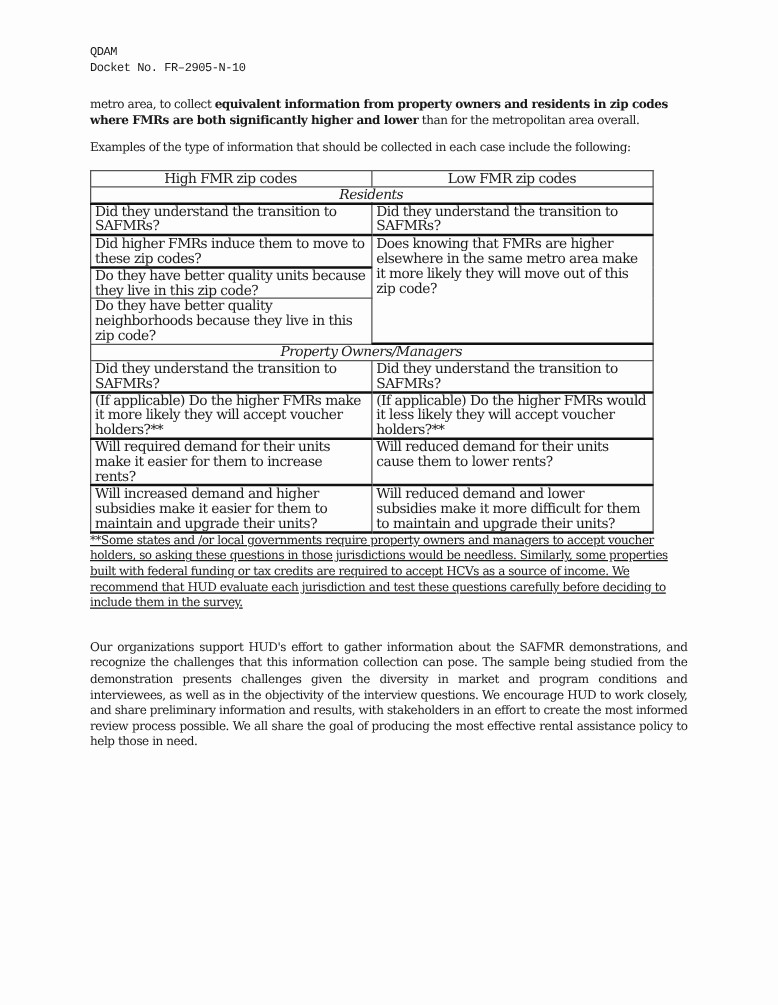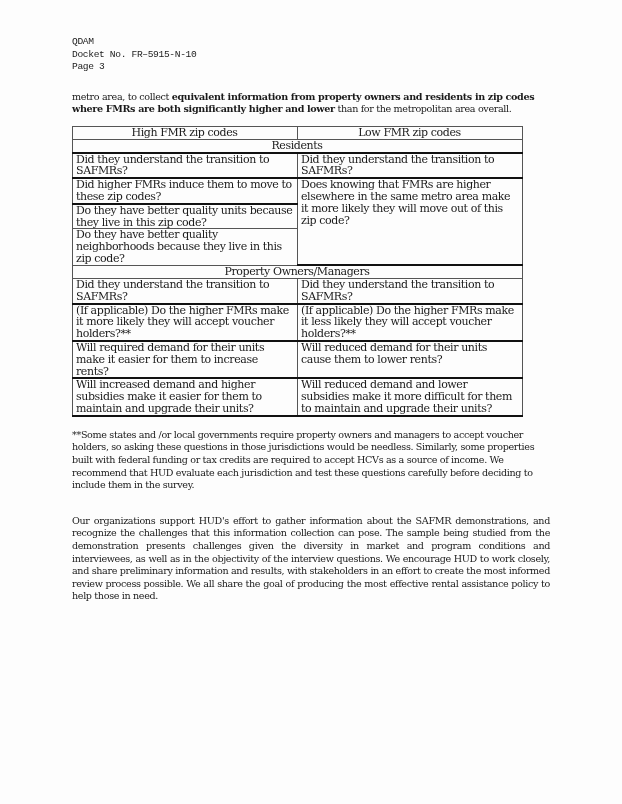--- a/index.html
+++ b/index.html
@@ -41,40 +41,40 @@
     letter-spacing: -0.4px;
     table-layout: fixed;
   }
   table.q td, table.q th {
     border: 1px solid #555;
     padding: 0 4px 0 3px;
     vertical-align: top;
     font-weight: normal;
   }
   table.q th { text-align: center; }
-  table.q td.section { text-align: center; }
+  table.q td.section { text-align: center; font-style: italic; }
   table.q tr.thick-bottom td { border-bottom: 2px solid #111; }
   table.q col.c1 { width: 225px; }
   table.q col.c2 { width: 225px; }
-  .para-footnote { margin-top: 12px; }
+  .para-footnote { margin-top: 0; text-decoration: underline; }
   .para-support { margin-top: 23px; text-align: justify; }
   .para-thanks { margin-top: 10px; line-height: 11.5px; }
 </style>
 </head>
 <body>
 
 <div class="page">
   <div>
     <span class="header-line">QDAM</span>
-    <span class="header-line">Docket No. FR–5915-N-10</span>
-    <span class="header-line">Page 3</span>
+    <span class="header-line">Docket No. FR–2905-N-10</span>
   </div>
 
   <p class="para para-intro"><span>metro area, to collect </span><span class="strong">equivalent information from property owners and residents in zip codes where FMRs are both significantly higher and lower</span><span> than for the metropolitan area overall.</span></p>
 
+  <p class="para para-examples">Examples of the type of information that should be collected in each case include the following:</p>
 
   <table class="q">
     <colgroup>
         <col class="c1">
         <col class="c2">
       </colgroup>
     <tbody>
         <tr>
       <th>High FMR zip codes</th>
       <th>Low FMR zip codes</th>
@@ -98,21 +98,21 @@
     </tr>
     <tr>
       <td class="section" colspan="2">Property Owners/Managers</td>
     </tr>
     <tr class="thick-bottom">
       <td>Did they understand the transition to SAFMRs?</td>
       <td>Did they understand the transition to SAFMRs?</td>
     </tr>
     <tr class="thick-bottom">
       <td>(If applicable) Do the higher FMRs make it more likely they will accept voucher holders?**</td>
-      <td>(If applicable) Do the higher FMRs make it less likely they will accept voucher holders?**</td>
+      <td>(If applicable) Do the higher FMRs would it less likely they will accept voucher holders?**</td>
     </tr>
     <tr class="thick-bottom">
       <td>Will required demand for their units make it easier for them to increase rents?</td>
       <td>Will reduced demand for their units cause them to lower rents?</td>
     </tr>
     <tr class="thick-bottom">
       <td>Will increased demand and higher subsidies make it easier for them to maintain and upgrade their units?</td>
       <td>Will reduced demand and lower subsidies make it more difficult for them to maintain and upgrade their units?</td>
     </tr>
   </tbody>

